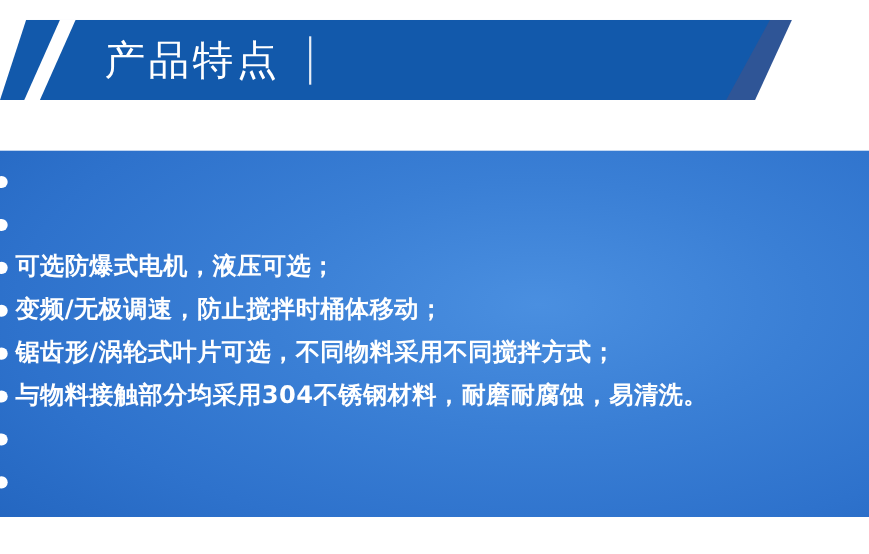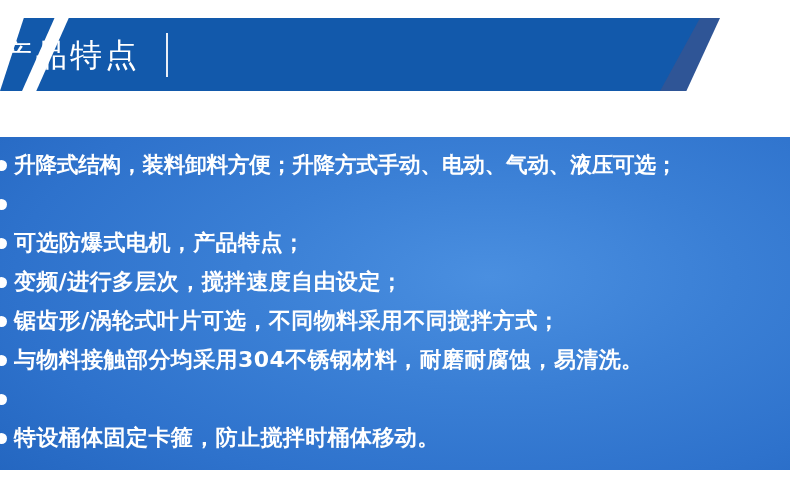--- a/index.html
+++ b/index.html
@@ -70,23 +70,24 @@
   .banner-inner {
     position: absolute;
     left: 0;
     top: 18px;
     width: 700px;
     height: 73px;
     display: flex;
     align-items: center;
   }
   .banner-cn {
+    margin-left: 95px;
     color: #ffffff;
     font-family: "DejaVu Serif", "Liberation Serif", serif;
-    font-size: 32px;
+    font-size: 37px;
     font-weight: 400;
     letter-spacing: 3px;
     white-space: nowrap;
     line-height: 1;
   }
   .banner-divider {
     width: 2px;
     height: 44px;
     background: #e8eef7;
     margin: 0 22px 0 26px;
@@ -171,50 +172,48 @@
     <span class="banner-cn">产品特点</span>
     <span class="banner-divider"></span>
   </div>
 </div>
 
 <div id="features-block">
   <ul class="feature-list">
 
     <li class="feature-item wide">
       <span class="feature-bullet"></span>
-      <span class="feature-text">升降式结构，装料卸料方便；升降方式手动、电动、气动、液压可选；</span>
-    </li>
-
-    <li class="feature-item">
-      <span class="feature-bullet"></span>
-    </li>
-
-    <li class="feature-item">
-      <span class="feature-bullet"></span>
-      <span class="feature-text">可选防爆式电机，产品特点；</span>
-    </li>
-
-    <li class="feature-item">
-      <span class="feature-bullet"></span>
-      <span class="feature-text">变频/进行多层次，搅拌速度自由设定；</span>
+    </li>
+
+    <li class="feature-item">
+      <span class="feature-bullet"></span>
+    </li>
+
+    <li class="feature-item">
+      <span class="feature-bullet"></span>
+      <span class="feature-text">可选防爆式电机，液压可选；</span>
+    </li>
+
+    <li class="feature-item">
+      <span class="feature-bullet"></span>
+      <span class="feature-text">变频/无极调速，防止搅拌时桶体移动；</span>
     </li>
 
     <li class="feature-item">
       <span class="feature-bullet"></span>
       <span class="feature-text">锯齿形/涡轮式叶片可选，不同物料采用不同搅拌方式；</span>
     </li>
 
     <li class="feature-item">
       <span class="feature-bullet"></span>
       <span class="feature-text">与物料接触部分均采用304不锈钢材料，耐磨耐腐蚀，易清洗。</span>
     </li>
 
     <li class="feature-item">
       <span class="feature-bullet"></span>
     </li>
 
     <li class="feature-item">
       <span class="feature-bullet"></span>
-      <span class="feature-text">特设桶体固定卡箍，防止搅拌时桶体移动。</span>
     </li>
 
   </ul>
 </div>
 
 </body></html>

